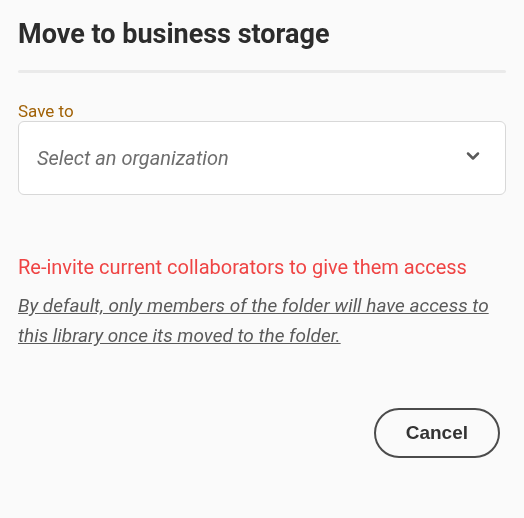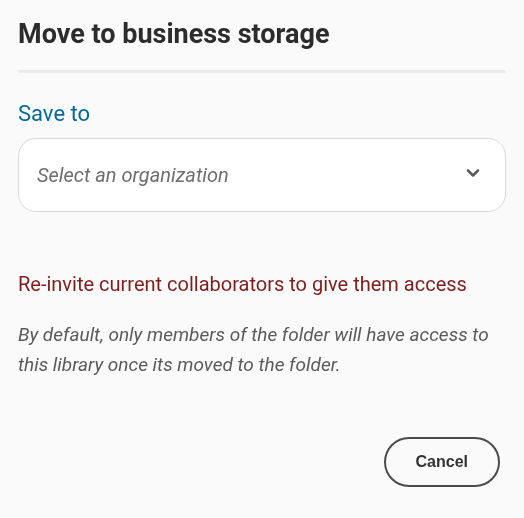--- a/index.html
+++ b/index.html
@@ -21,72 +21,73 @@
       color: #2c2c2c;
       margin-bottom: 20px;
     }
     .divider {
       height: 3px;
       background: #eaeaea;
       border-radius: 2px;
       margin-bottom: 28px;
     }
     .field-label {
-      font-size: 22px;
-      color: #0369a1;
-      margin-bottom: 12px;
+      font-size: 17px;
+      color: #a16207;
+      margin-bottom: 0;
     }
     .select-wrap {
       position: relative;
       width: 100%;
       height: 74px;
       background: #fff;
       border: 1px solid #d8d8d8;
-      border-radius: 18px;
+      border-radius: 6px;
       display: flex;
       align-items: center;
       padding: 0 18px;
       cursor: pointer;
       margin-bottom: 60px;
     }
     .select-placeholder {
       font-size: 20px;
       font-style: italic;
       color: #6e6e6e;
     }
     .chevron {
       position: absolute;
       right: 22px;
       top: 50%;
       transform: translateY(-50%);
       color: #5a5a5a;
     }
     .section-heading {
       font-size: 20px;
-      color: #7f1d1d;
-      margin-bottom: 24px;
+      color: #ef4444;
+      margin-bottom: 12px;
       font-weight: 400;
     }
     .helper-text {
       font-size: 19px;
       font-style: italic;
       color: #5a5a5a;
       line-height: 1.6;
       margin-bottom: 56px;
+      text-decoration: underline;
     }
     .actions {
       display: flex;
       justify-content: flex-end;
       gap: 20px;
       padding-right: 6px;
     }
     .btn {
       height: 50px;
       border-radius: 26px;
-      font-size: 16px;
+      font-size: 19px;
       font-weight: 600;
       padding: 0 30px;
       cursor: pointer;
       display: inline-flex;
       align-items: center;
       justify-content: center;
     }
     .btn-cancel {
       background: transparent;
       border: 2px solid #4b4b4b;

